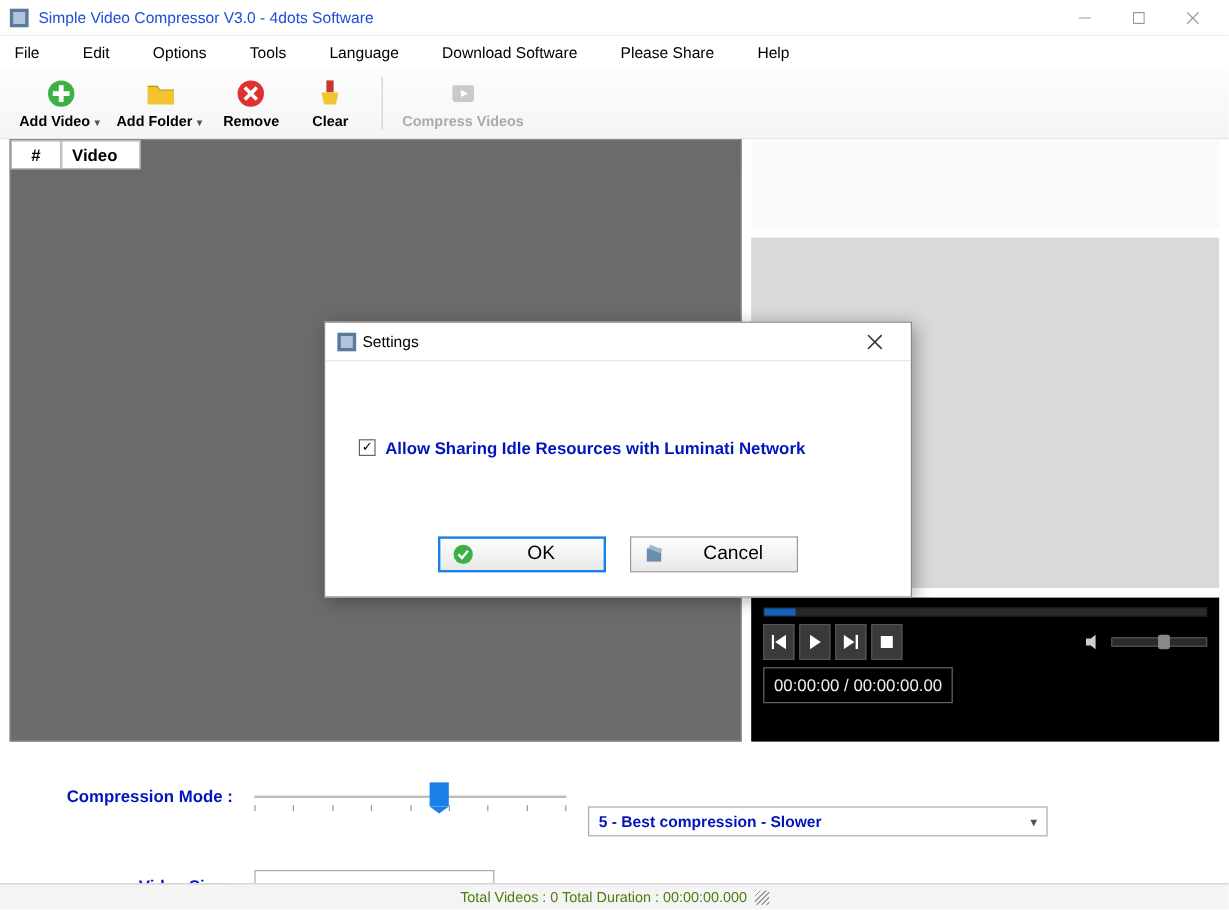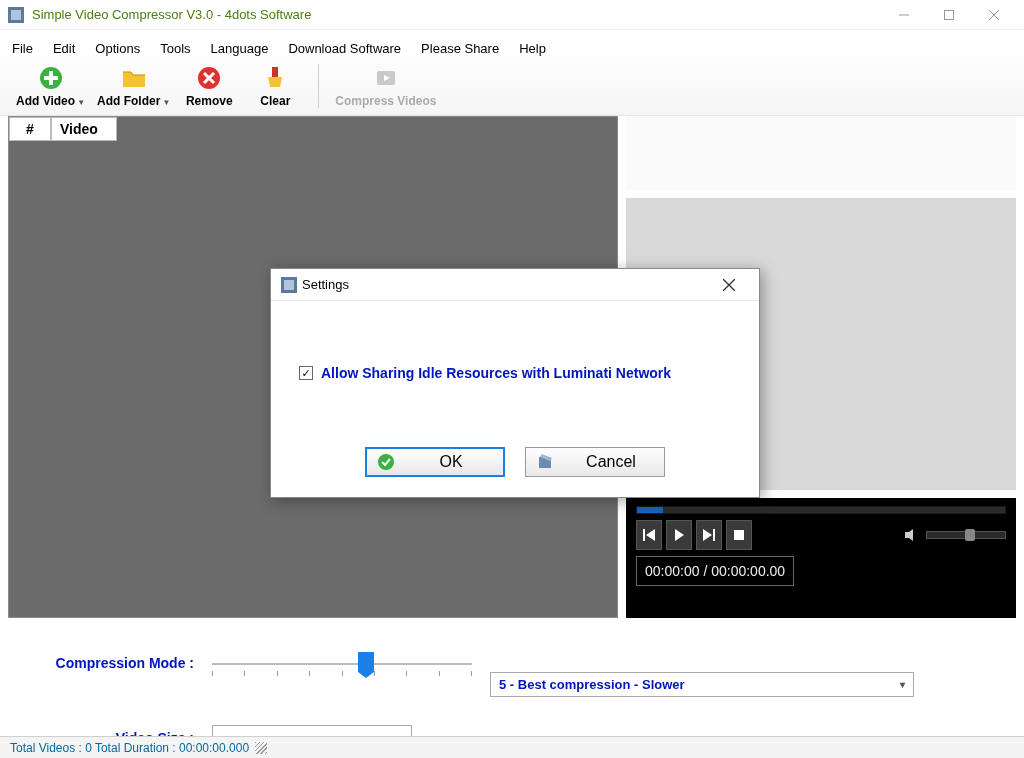--- a/index.html
+++ b/index.html
@@ -1,27 +1,27 @@
 <!DOCTYPE html>
 <html><head>
 <meta charset="utf-8">
 <style>
   * { box-sizing: border-box; margin: 0; padding: 0; }
   body { font-family: "Segoe UI", Tahoma, sans-serif; font-size: 13px; background: #fff; color: #000; width: 1024px; height: 758px; overflow: hidden; position: relative; }
 
   
   .titlebar { height: 30px; display: flex; align-items: center; padding: 0 8px; background: #fff; border-bottom: 1px solid #eee; }
   .titlebar .app-icon { width: 16px; height: 16px; margin-right: 8px; }
-  .titlebar .title { color: #4d7c0f; font-size: 13px; flex: 1; }
+  .titlebar .title { color: #1d4ed8; font-size: 13px; flex: 1; }
   .titlebar .win-controls { display: flex; gap: 0; }
   .titlebar .win-btn { width: 45px; height: 30px; display: flex; align-items: center; justify-content: center; color: #888; }
   .titlebar .win-btn svg { width: 10px; height: 10px; }
 
   
-  .menubar { height: 26px; display: flex; align-items: flex-end; padding: 0 12px; gap: 20px; background: #fff; }
+  .menubar { height: 26px; display: flex; align-items: center; padding: 0 12px; gap: 36px; background: #fff; }
   .menubar .menu-item { font-size: 13px; color: #000; cursor: default; }
 
   
   .toolbar { height: 60px; display: flex; align-items: center; padding: 2px 10px; gap: 0; background: linear-gradient(#fdfdfd,#f5f5f5); border-bottom: 1px solid #e5e5e5; }
   .tool-btn { display: flex; flex-direction: column; align-items: center; justify-content: center; min-width: 66px; padding: 2px 6px; font-size: 12px; color: #000; position: relative; }
   .tool-btn .icon-wrap { width: 28px; height: 28px; display:flex; align-items:center; justify-content:center; }
   .tool-btn .label { margin-top: 2px; font-weight: 600; }
   .tool-btn.disabled { color: #aaa; }
   .tool-dropdown-arrow { font-size: 8px; margin-left: 2px; color: #555; }
   .tool-sep { width: 1px; height: 44px; background: #d0d0d0; margin: 0 10px; }
@@ -51,26 +51,26 @@
   .bottom { padding: 10px 34px 4px; display:flex; flex-direction:column; gap:28px; }
   .row { display:flex; align-items:center; gap:18px; }
   .lbl { color: #0015bc; font-weight:700; font-size:14px; min-width:160px; text-align:right; }
   .slider-wrap { width: 260px; position:relative; height:28px; }
   .slider-track { position:absolute; top:14px; left:0; right:0; height:2px; background:#bcbcbc; }
   .slider-ticks { position:absolute; top:22px; left:0; right:0; display:flex; justify-content:space-between; }
   .slider-ticks span { width:1px; height:5px; background:#999; display:block; }
   .slider-thumb { position:absolute; top:3px; left:146px; width:16px; height:20px; background:#1a7fe6; }
   .slider-thumb::after { content:""; position:absolute; bottom:-6px; left:0; border-left:8px solid transparent; border-right:8px solid transparent; border-top:6px solid #1a7fe6; }
   .combo { border:1px solid #aaa; background:#fff; padding:4px 8px; font-size:13px; display:flex; align-items:center; justify-content:space-between; }
-  .combo-mode { width:424px; color:#0015bc; font-weight:700;margin-top:44px; }
+  .combo-mode { width:383px; color:#0015bc; font-weight:700;margin-top:44px; }
   .combo-size { width:200px; height:26px; }
   .combo .arrow { color:#555; font-size:10px; }
 
   
-  .statusbar { position:absolute; bottom:0; left:0; right:0; height:22px; border-top:1px solid #cfcfcf; background:#f4f4f4; display:flex; align-items:center; justify-content:flex-start; padding:0 10px; font-size:12px; color:#0369a1; gap:6px; }
+  .statusbar { position:absolute; bottom:0; left:0; right:0; height:22px; border-top:1px solid #cfcfcf; background:#f4f4f4; display:flex; align-items:center; justify-content:center; padding:0 10px; font-size:12px; color:#4d7c0f; gap:6px; }
   .grip { width:12px; height:12px; background: repeating-linear-gradient(135deg,#999 0,#999 1px,transparent 1px,transparent 3px); }
 
   
   .modal { position:absolute; left:270px; top:268px; width:490px; background:#fff; border:1px solid #888; box-shadow: 3px 3px 14px rgba(0,0,0,.35); }
   .modal-title { height:32px; display:flex; align-items:center; padding:0 10px; gap:5px; border-bottom:1px solid #e6e6e6; }
   .modal-title .t { font-size:13px; flex:1; }
   .modal-close { width:40px; height:28px; display:flex; align-items:center; justify-content:center; }
   .modal-body { padding: 64px 28px 22px; }
   .chk-row { display:flex; align-items:center; gap:8px; }
   .chkbox { width:14px; height:14px; border:1px solid #666; display:flex; align-items:center; justify-content:center; font-size:11px; line-height:1; }

